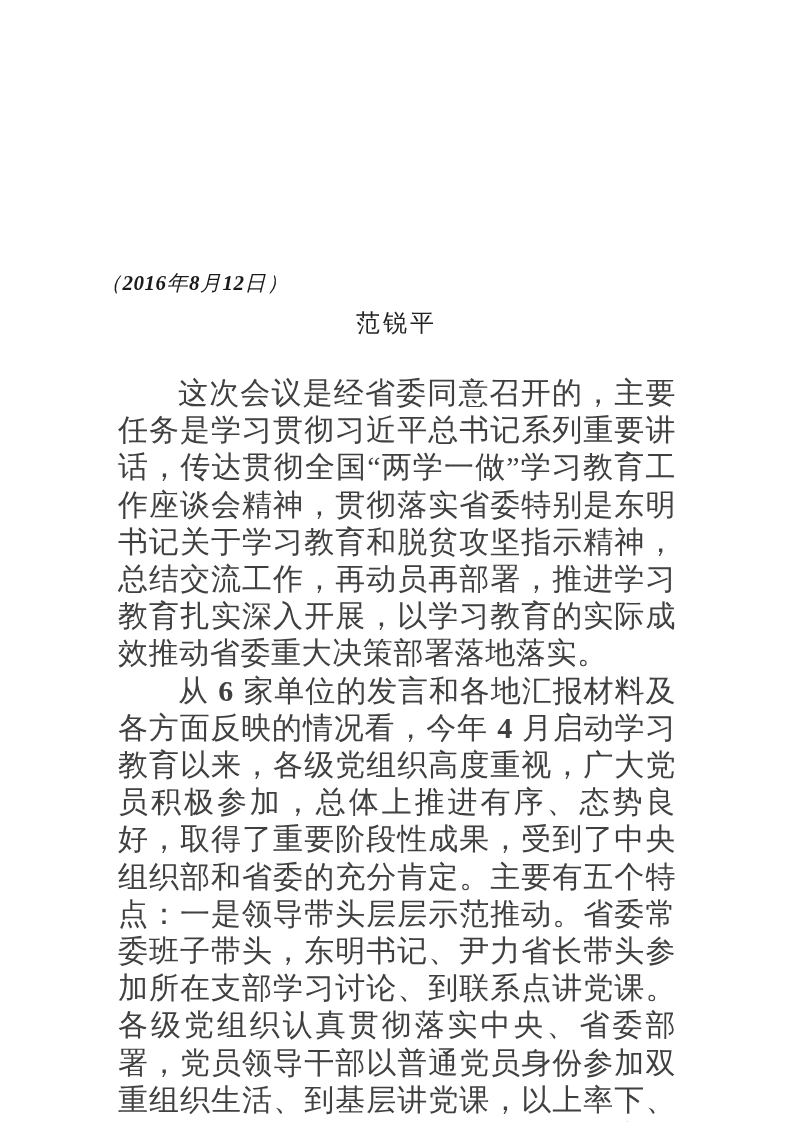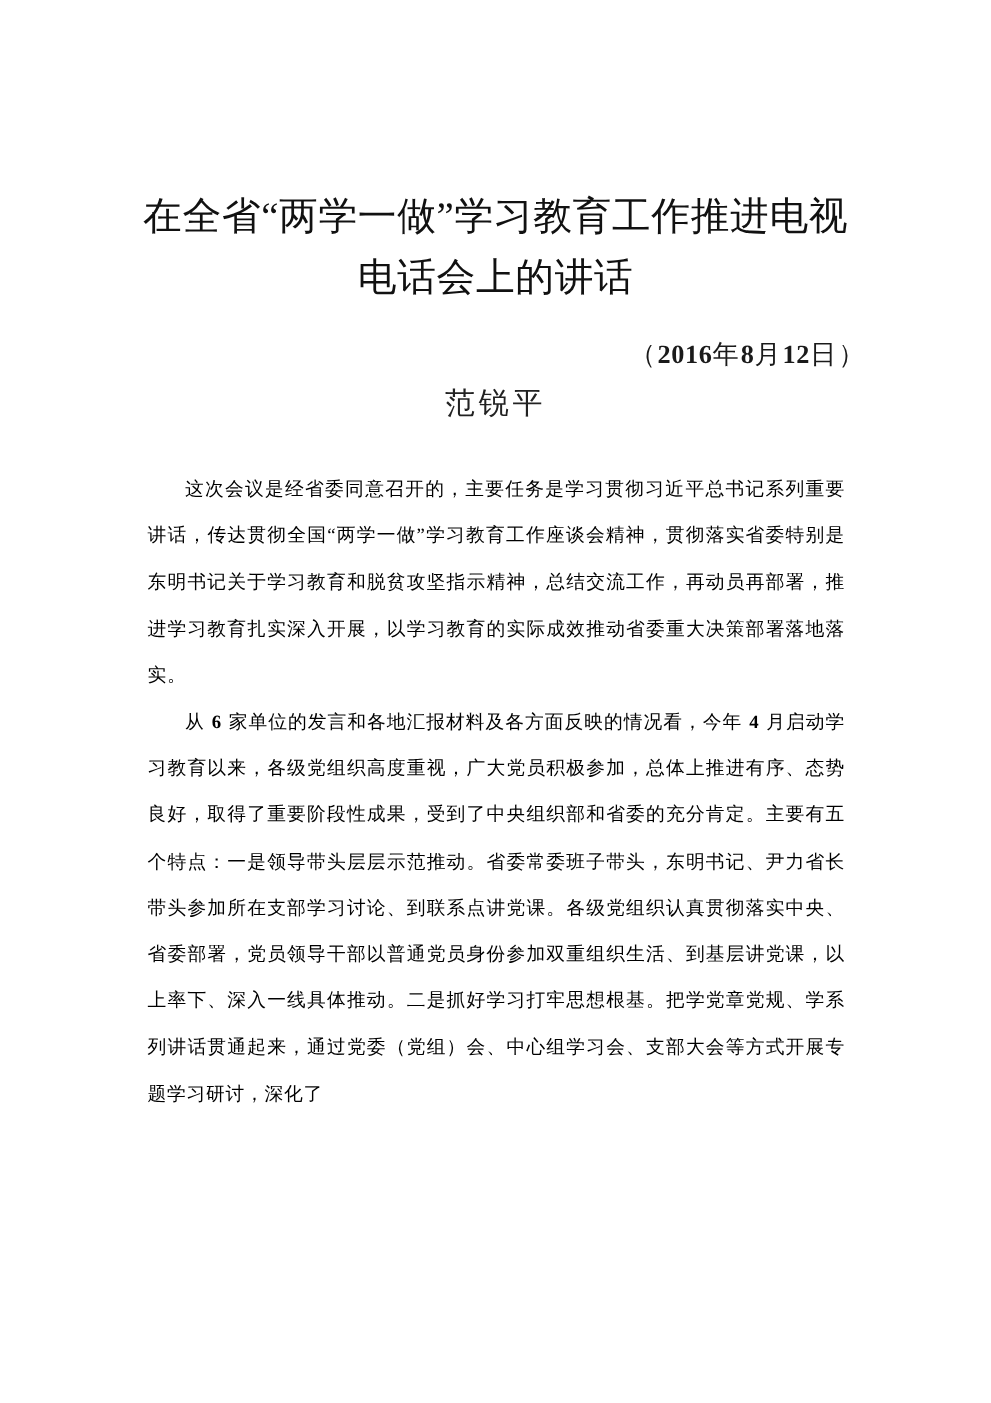--- a/index.html
+++ b/index.html
@@ -44,25 +44,26 @@
   .doc-title .tline {
     display: block;
   }
 
   
   .date-line {
     position: absolute;
     left: 100px;
     top: 268px;
     width: 593px;
-    text-align: right;
+    text-align: left;
     font-size: 21px;
     line-height: 30px;
     color: #1a1a1a;
     letter-spacing: 1.5px;
+    font-style: italic;
   }
   .date-line .num {
     font-family: "Liberation Serif", "DejaVu Serif", serif;
     font-weight: 700;
     letter-spacing: 0.5px;
   }
   .date-line .cjk {
     font-family: "Liberation Serif", "DejaVu Serif", serif;
     font-weight: 400;
   }
@@ -83,48 +84,42 @@
 
   
   .body-block {
     position: absolute;
     left: 118px;
     top: 374px;
     width: 558px;
   }
   .para {
     margin: 0;
-    font-size: 15px;
+    font-size: 30px;
     line-height: 37.2px;
     text-align: justify;
     text-justify: inter-character;
     text-align-last: left;
     letter-spacing: 0.6px;
-    color: #000000;
+    color: #404040;
     font-family: "Liberation Serif", "DejaVu Serif", serif;
     text-indent: 2em;
     word-break: break-all;
   }
   .para .lat {
     font-family: "Liberation Serif", "DejaVu Serif", serif;
     font-weight: 700;
     padding: 0 1px;
   }
 </style>
 </head>
 <body>
 
 <div class="page">
 
-  <div class="title-block">
-    <h1 class="doc-title">
-      <span class="tline">在全省“两学一做”学习教育工作推进电视</span>
-      <span class="tline">电话会上的讲话</span>
-    </h1>
-  </div>
 
   <div class="date-line">
     <span class="cjk">（</span><span class="num">2016</span><span class="cjk">年</span><span class="num">8</span><span class="cjk">月</span><span class="num">12</span><span class="cjk">日</span><span class="cjk">）</span>
   </div>
 
   <div class="author-line">范锐平</div>
 
   <div class="body-block">
 
     <p class="para">这次会议是经省委同意召开的，主要任务是学习贯彻习近平总书记系列重要讲话，传达贯彻全国“两学一做”学习教育工作座谈会精神，贯彻落实省委特别是东明书记关于学习教育和脱贫攻坚指示精神，总结交流工作，再动员再部署，推进学习教育扎实深入开展，以学习教育的实际成效推动省委重大决策部署落地落实。</p>

